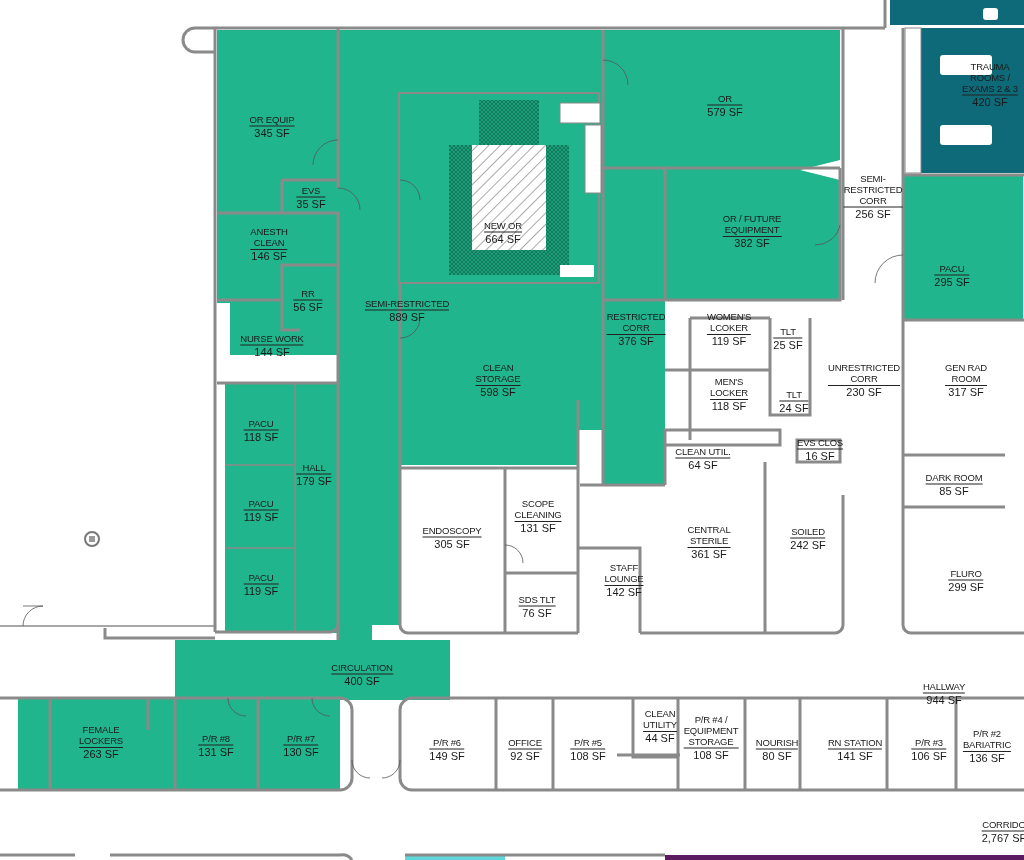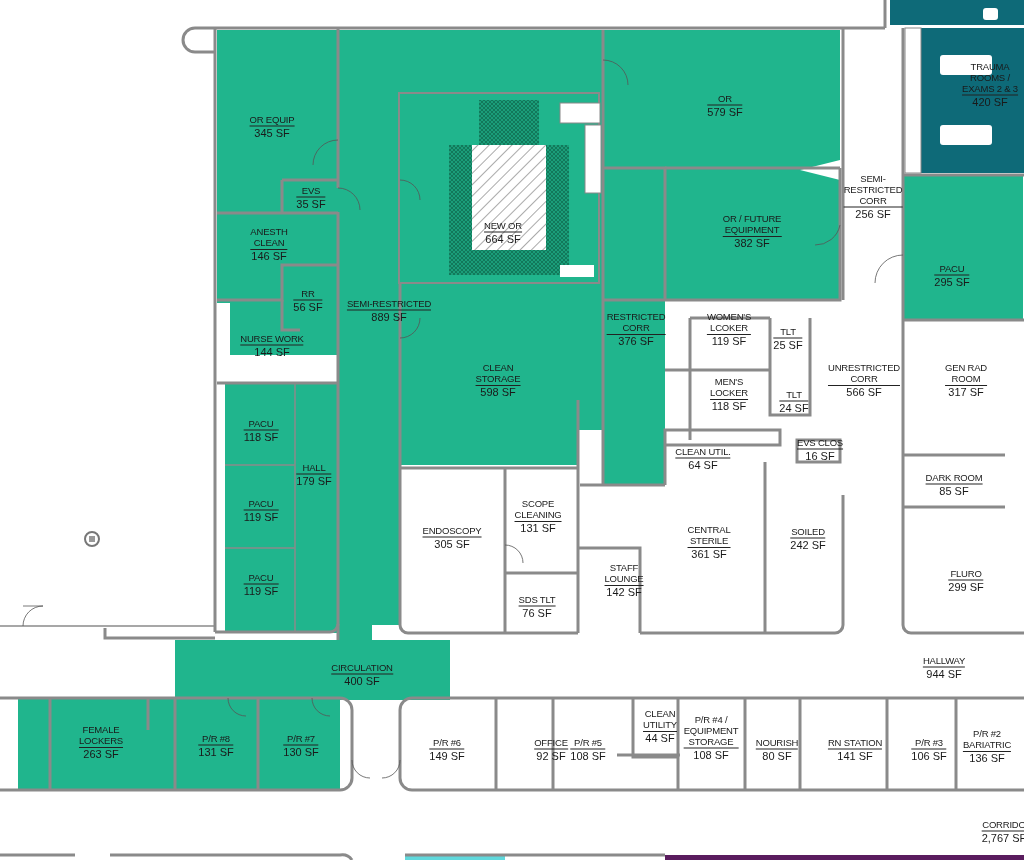--- a/index.html
+++ b/index.html
@@ -149,21 +149,21 @@
         <span class="room-name-line">RR</span>
       </span>
       <span class="room-area">56 SF</span>
     </div>
     <div class="room-label" style="left: 272px; top: 345px;">
       <span class="room-name">
         <span class="room-name-line">NURSE WORK</span>
       </span>
       <span class="room-area">144 SF</span>
     </div>
-    <div class="room-label" style="left: 383px; top: 310px; padding-left: 12px;">
+    <div class="room-label" style="left: 401px; top: 310px; padding-left: 12px;">
       <span class="room-name">
         <span class="room-name-line">SEMI-RESTRICTED</span>
       </span>
       <span class="room-area">889 SF</span>
     </div>
     <div class="room-label" style="left: 503px; top: 232px;">
       <span class="room-name">
         <span class="room-name-line">NEW OR</span>
       </span>
       <span class="room-area">664 SF</span>
@@ -241,21 +241,21 @@
       <span class="room-name">
         <span class="room-name-line">TLT</span>
       </span>
       <span class="room-area">24 SF</span>
     </div>
     <div class="room-label" style="left: 864px; top: 380px;">
       <span class="room-name">
         <span class="room-name-line">UNRESTRICTED</span>
         <span class="room-name-line">CORR</span>
       </span>
-      <span class="room-area">566 SF</span>
+      <span class="room-area">230 SF</span>
     </div>
     <div class="room-label" style="left: 966px; top: 380px;">
       <span class="room-name">
         <span class="room-name-line">GEN RAD</span>
         <span class="room-name-line">ROOM</span>
       </span>
       <span class="room-area">317 SF</span>
     </div>
     <div class="room-label" style="left: 261px; top: 430px;">
       <span class="room-name">
@@ -343,21 +343,21 @@
         <span class="room-name-line">SDS TLT</span>
       </span>
       <span class="room-area">76 SF</span>
     </div>
     <div class="room-label" style="left: 362px; top: 674px;">
       <span class="room-name">
         <span class="room-name-line">CIRCULATION</span>
       </span>
       <span class="room-area">400 SF</span>
     </div>
-    <div class="room-label" style="left: 944px; top: 667px;">
+    <div class="room-label" style="left: 944px; top: 693px;">
       <span class="room-name">
         <span class="room-name-line">HALLWAY</span>
       </span>
       <span class="room-area">944 SF</span>
     </div>
     <div class="room-label" style="left: 101px; top: 742px;">
       <span class="room-name">
         <span class="room-name-line">FEMALE</span>
         <span class="room-name-line">LOCKERS</span>
       </span>
@@ -374,21 +374,21 @@
         <span class="room-name-line">P/R #7</span>
       </span>
       <span class="room-area">130 SF</span>
     </div>
     <div class="room-label" style="left: 447px; top: 749px;">
       <span class="room-name">
         <span class="room-name-line">P/R #6</span>
       </span>
       <span class="room-area">149 SF</span>
     </div>
-    <div class="room-label" style="left: 551px; top: 749px;">
+    <div class="room-label" style="left: 525px; top: 749px;">
       <span class="room-name">
         <span class="room-name-line">OFFICE</span>
       </span>
       <span class="room-area">92 SF</span>
     </div>
     <div class="room-label" style="left: 588px; top: 749px;">
       <span class="room-name">
         <span class="room-name-line">P/R #5</span>
       </span>
       <span class="room-area">108 SF</span>

